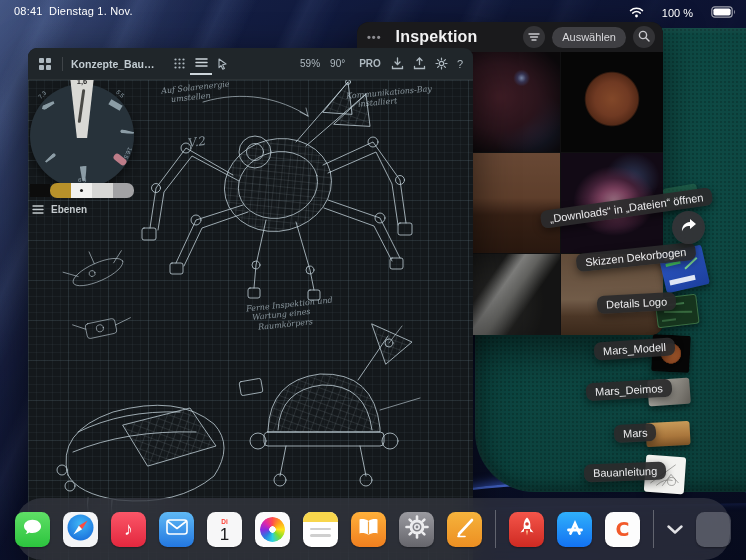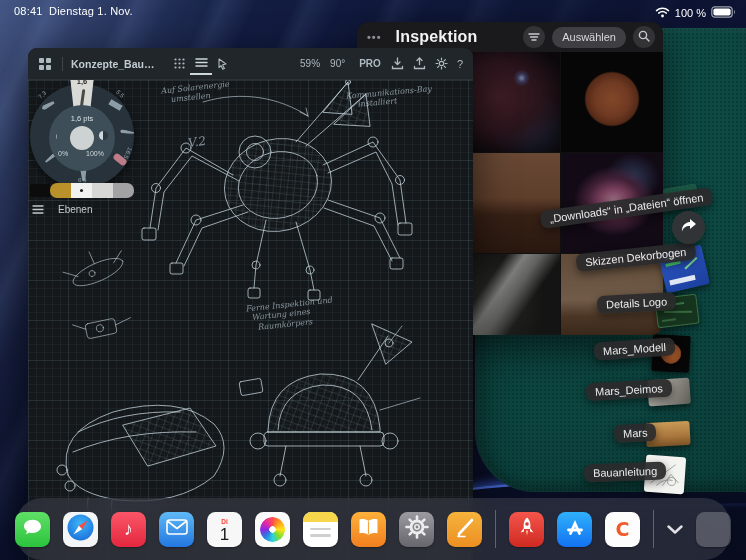--- a/index.html
+++ b/index.html
@@ -116,21 +116,21 @@
   .ring-tool { position:absolute; background:#9fb0ba; opacity:.85; }
 
   
   #chip-black { left:2px; top:104px; width:20px; height:13px; background:#0c0c0c; }
   #color-bar { left:22px; top:103px; width:84px; height:15px; border-radius:7px; overflow:hidden;
     display:flex; }
   #color-bar div { flex:1; position:relative; }
   #cb-dot { position:absolute; left:9px; top:6px; width:3px; height:3px; border-radius:50%; background:#1a1a1a; }
 
   #layers-row { left:4px; top:120px; width:76px; height:18px; display:flex; align-items:center; }
-  #layers-label { color:#c4cacd; font-size:10px; margin-left:14px; }
+  #layers-label { color:#c4cacd; font-size:10px; margin-left:7px;font-weight:bold; }
 
   
   #mech-svg path, #mech-svg line, #mech-svg ellipse, #mech-svg circle, #mech-svg polyline, #mech-svg rect {
     vector-effect:non-scaling-stroke; }
 
   
   .tag { position:absolute; background:rgba(42,42,44,.94); color:#ececee; font-size:11px;
     padding:3px 9px; border-radius:7px; white-space:nowrap; box-shadow:0 3px 8px rgba(0,0,0,.45);
     z-index:30; }
   .thumb { position:absolute; z-index:29; border-radius:3px; box-shadow:0 3px 7px rgba(0,0,0,.5); }
@@ -140,21 +140,21 @@
     background:rgba(66,68,78,.52); z-index:40; display:flex; align-items:center;
     justify-content:center; gap:13px; padding:0 14px; backdrop-filter:blur(12px); }
   .app { width:35px; height:35px; border-radius:8.5px; position:relative; overflow:hidden;
     display:flex; align-items:center; justify-content:center; flex:0 0 auto;
     box-shadow:0 1px 2px rgba(0,0,0,.35); }
   .dock-div { width:1px; height:38px; background:rgba(255,255,255,.28); flex:0 0 auto; }
 
   
   #statusbar { left:0; top:0; width:746px; height:22px; z-index:50; color:#fff; }
   #sb-left { position:absolute; left:14px; top:5px; font-size:11px; font-weight:500; letter-spacing:.2px; }
-  #sb-right { position:absolute; right:10px; top:4px; display:flex; align-items:center; gap:5px;justify-content:flex-end; }
+  #sb-right { position:absolute; right:10px; top:4px; display:flex; align-items:center; gap:18px;justify-content:flex-end; }
   #sb-batt-pct { font-size:11px; font-weight:500; }
 </style>
 </head>
 <body>
 
 <div id="screen">
 
   <div id="wp-streaks" class="abs"></div>
   <div id="wp-arc" class="abs"></div>
   <div id="teal-panel" class="abs"></div>
@@ -395,28 +395,20 @@
         <span class="ring-tool" style="left:11px;top:19px;width:14px;height:5px;clip-path:polygon(0 55%,18% 0,100% 25%,100% 75%,18% 100%);transform:rotate(-28deg)"></span>
         <span class="ring-tool" style="left:79px;top:18px;width:13px;height:6px;transform:rotate(30deg)"></span>
         <span class="ring-tool" style="left:90px;top:46px;width:14px;height:4px;clip-path:polygon(0 50%,12% 0,100% 30%,100% 70%,12% 100%);transform:rotate(8deg)"></span>
         <span class="ring-tool" style="left:83px;top:72px;width:14px;height:7px;border-radius:3px;background:#d88a96;transform:rotate(38deg)"></span>
         <span class="ring-tool" style="left:46px;top:86px;width:15px;height:7px;clip-path:polygon(0 0,100% 30%,100% 70%,0 100%);transform:rotate(88deg)"></span>
         <span class="ring-tool" style="left:14px;top:72px;width:13px;height:4px;clip-path:polygon(0 50%,12% 0,100% 30%,100% 70%,12% 100%);transform:rotate(140deg)"></span>
         <div id="wheel-wedge" class="abs">
           <span class="num">1,6</span>
           <span class="tip"></span>
         </div>
-        <div id="wheel-inner" class="abs">
-          <span class="sizebadge">1,6 pts</span>
-          <div id="wheel-center" class="abs"></div>
-          <span class="wheel-pct" style="left:9px;top:45px">0%</span>
-          <span class="wheel-pct" style="left:37px;top:45px">100%</span>
-          <span style="position:absolute;left:50px;top:26px;width:9px;height:9px;border-radius:50%;background:linear-gradient(90deg,#cfd8dd 50%,#2b3a42 50%)"></span>
-          <span style="position:absolute;left:5px;top:27px;color:#cfd8dd;font-size:8px;transform:rotate(90deg);display:inline-block">~</span>
-        </div>
       </div>
 
       <div id="chip-black" class="abs"></div>
       <div id="color-bar" class="abs">
         <div style="background:#b8912a"></div>
         <div style="background:#f1f1ef">
             <span id="cb-dot"></span>
           </div>
         <div style="background:#d7d7d5"></div>
         <div style="background:#a2a2a4"></div>

